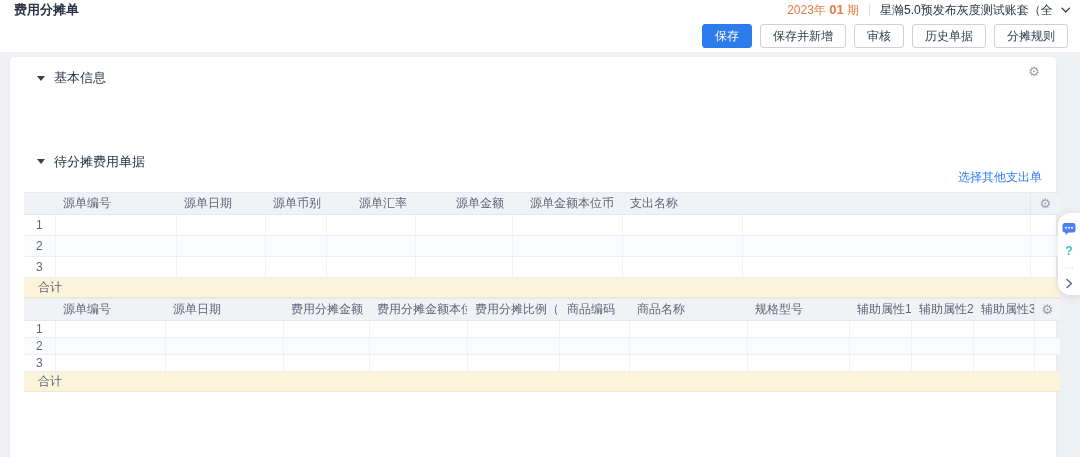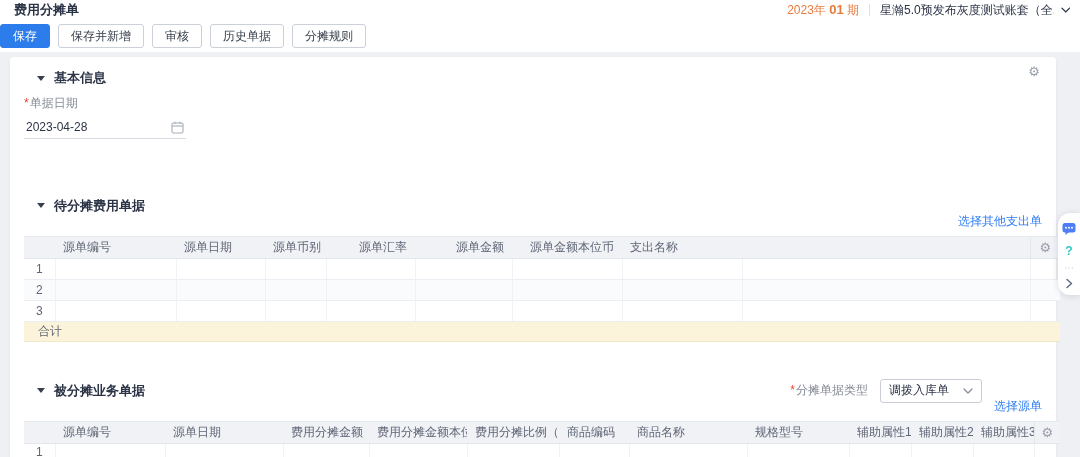--- a/index.html
+++ b/index.html
@@ -14,33 +14,33 @@
     display:flex; align-items:center; justify-content:space-between; padding:0 10px 0 14px; }
   .page-title { font-size:13px; font-weight:bold; color:#2b3346; }
   .topbar-right { display:flex; align-items:center; gap:10px; }
   .period { color:#e87c3e; cursor:pointer; white-space:nowrap; }
   .period b { font-size:13px; }
   .vdiv { width:1px; height:12px; background:#dcdfe5; }
   .account { color:#2b3346; display:flex; align-items:center; gap:7px; cursor:pointer; max-width:190px; }
   .account span { white-space:nowrap; overflow:hidden; }
   
   .toolbar { position:absolute; top:20px; left:0; right:0; height:32px; background:#fff;
-    display:flex; align-items:center; gap:8px; padding-right:12px; }
+    display:flex; align-items:center; justify-content:flex-end; gap:8px; padding-right:12px; }
   .btn { height:24px; padding:0 12px; background:#fff; border:1px solid #ccd1d9; border-radius:3px;
     font-size:12px; color:#39404d; cursor:pointer; font-family:inherit; line-height:22px; }
   .btn.primary { background:#2d7ceb; border-color:#2d7ceb; color:#fff; }
   
   .card { position:absolute; top:57px; left:10px; width:1046px; bottom:0; background:#fff;
     border-radius:4px 4px 0 0; box-shadow:0 1px 3px rgba(20,35,70,.06); }
   .gear { color:#9aa0ab; font-size:13px; line-height:1; cursor:pointer; }
   .card-gear { position:absolute; top:8px; right:16px; }
   .sec-head { display:flex; align-items:center; gap:9px; padding:12px 14px 6px 27px; }
   .tri { width:0; height:0; border-left:4px solid transparent; border-right:4px solid transparent;
     border-top:5px solid #39404d; cursor:pointer; }
-  .sec-title { font-size:13px; font-weight:bold; color:#2b3346; }
+  .sec-title { font-size:13px; font-weight:normal; color:#2b3346; }
   .sec-head.split { justify-content:space-between; margin-top:22px; }
   .sec-head.split .left { display:flex; align-items:center; gap:9px; }
   .sec-head.split .right { display:flex; align-items:center; gap:12px; }
   .link { color:#2e7cf6; cursor:pointer;margin-top:32px; }
   .req { color:#f04134; margin-right:1px; }
   .dimlab { color:#848a96; }
   .select { width:102px; height:24px; border:1px solid #c9cdd6; border-radius:3px; background:#fff;
     display:flex; align-items:center; justify-content:space-between; padding:0 8px; color:#2b3346; cursor:pointer; }
   
   .fields { display:flex; gap:24px; padding:2px 0 8px 14px; }
@@ -98,32 +98,20 @@
 </div>
 
 <div class="card">
   <span class="gear card-gear">⚙</span>
 
   <div class="sec-head">
     <span class="tri"></span>
     <span class="sec-title">基本信息</span>
   </div>
   <div class="fields">
-    <div class="field">
-      <div class="lab"><span class="req">*</span><span class="dimlab">单据日期</span></div>
-      <div class="val">
-        <span>2023-04-28</span>
-        <svg width="13" height="13" viewBox="0 0 13 13">
-            <rect x="1" y="2" width="11" height="10" rx="1.5" fill="none" stroke="#a7adb8" stroke-width="1.1"></rect>
-            <line x1="1" y1="5" x2="12" y2="5" stroke="#a7adb8" stroke-width="1.1"></line>
-            <line x1="4" y1="0.8" x2="4" y2="3" stroke="#a7adb8" stroke-width="1.1"></line>
-            <line x1="9" y1="0.8" x2="9" y2="3" stroke="#a7adb8" stroke-width="1.1"></line>
-          </svg>
-      </div>
-    </div>
   </div>
 
   <div class="sec-head split">
     <div class="left">
       <span class="tri"></span>
       <span class="sec-title">待分摊费用单据</span>
     </div>
     <div class="right">
       <span class="link">选择其他支出单</span>
     </div>
@@ -191,36 +179,20 @@
             <td></td>
             <td></td>
       </tr>
       <tr class="total">
         <td colspan="10">合计</td>
       </tr>
     </tbody>
       </table>
   </div>
 
-  <div class="sec-head split" style="margin-top:12px">
-    <div class="left">
-      <span class="tri"></span>
-      <span class="sec-title">被分摊业务单据</span>
-    </div>
-    <div class="right">
-      <span><span class="req">*</span><span class="dimlab">分摊单据类型</span></span>
-      <span class="select">
-        <span>调拨入库单</span>
-        <svg width="10" height="6" viewBox="0 0 10 6">
-            <path d="M1 1 L5 5 L9 1" fill="none" stroke="#8a919e" stroke-width="1.3" stroke-linecap="round"></path>
-          </svg>
-      </span>
-      <span class="link">选择源单</span>
-    </div>
-  </div>
   <div class="tbl-wrap">
     <table class="t2">
       <colgroup>
           <col style="width:31px">
           <col style="width:110px">
           <col style="width:118px">
           <col style="width:86px">
           <col style="width:98px">
           <col style="width:92px">
           <col style="width:70px">

